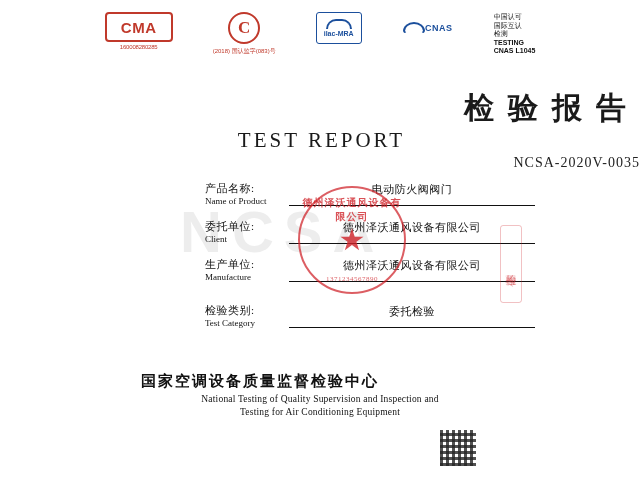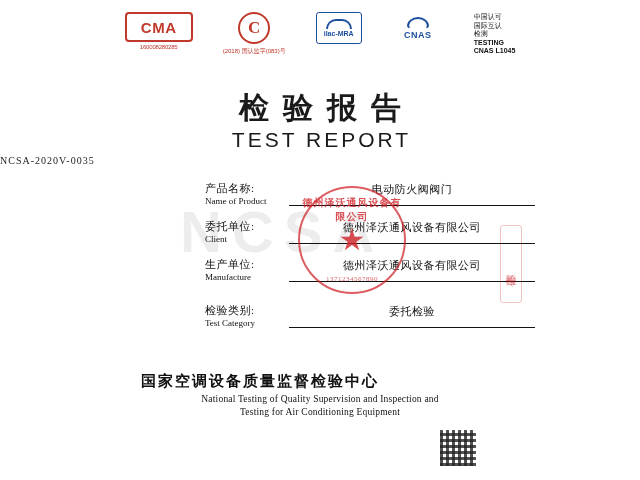--- a/index.html
+++ b/index.html
@@ -24,21 +24,21 @@
   
   .marks {
     position: absolute;
     top: 12px;
     left: 0;
     width: 640px;
     height: 62px;
     display: flex;
     justify-content: center;
     align-items: flex-start;
-    gap: 30px;
+    gap: 40px;
   }
   .mark {
     text-align: center;
     position: relative;
   }
 
   
   .cma-box {
     width: 68px;
     height: 30px;
@@ -119,21 +119,21 @@
     font-weight: bold;
     color: #1b4f9c;
     margin-top: 1px;
   }
 
   
   .cnas-box {
     width: 52px;
     height: 32px;
     display: flex;
-    flex-direction: column;
+    flex-direction: row;
     align-items: center;
     justify-content: center;
   }
   .cnas-swirl {
     width: 22px;
     height: 13px;
     border: 2px solid #1b4f9c;
     border-radius: 50% 50% 50% 50% / 70% 70% 30% 30%;
     border-bottom-color: transparent;
     box-sizing: border-box;
@@ -157,48 +157,48 @@
   }
   .cnas-right .cn { font-family: "Liberation Sans", sans-serif; }
   .cnas-right .bold { font-weight: bold; }
 
   
   .title-cn {
     position: absolute;
     top: 88px;
     left: 0;
     width: 640px;
-    text-align: center;
+    text-align: right;
     font-family: "Liberation Serif", serif;
     font-size: 30px;
     font-weight: bold;
     letter-spacing: 14px;
     text-indent: 14px;
     color: #1a1a1a;
   }
   .title-en {
     position: absolute;
     top: 128px;
     left: 0;
     width: 640px;
     text-align: center;
-    font-family: Liberation Sans, sans-serif;
+    font-family: Liberation Serif, serif;
     font-size: 21px;
     letter-spacing: 3px;
     text-indent: 3px;
     color: #1a1a1a;
   }
   .report-no {
     position: absolute;
     top: 155px;
     left: 0;
     width: 640px;
-    text-align: left;
-    font-family: "Liberation Serif", serif;
-    font-size: 10px;
+    text-align: right;
+    font-family: "Liberation Serif", serif;
+    font-size: 14px;
     letter-spacing: 1px;
     color: #222;
   }
 
   
   .fields {
     position: absolute;
     top: 182px;
     left: 205px;
     width: 330px;

